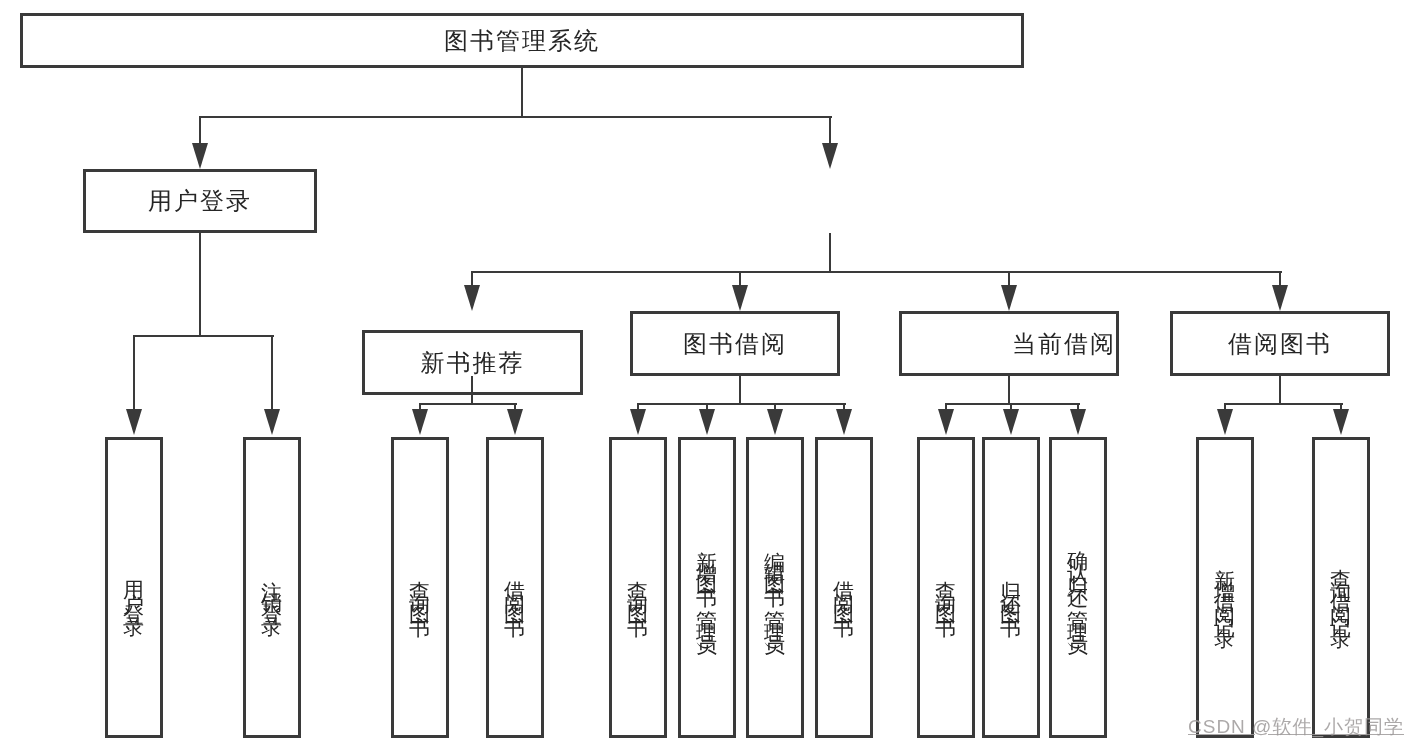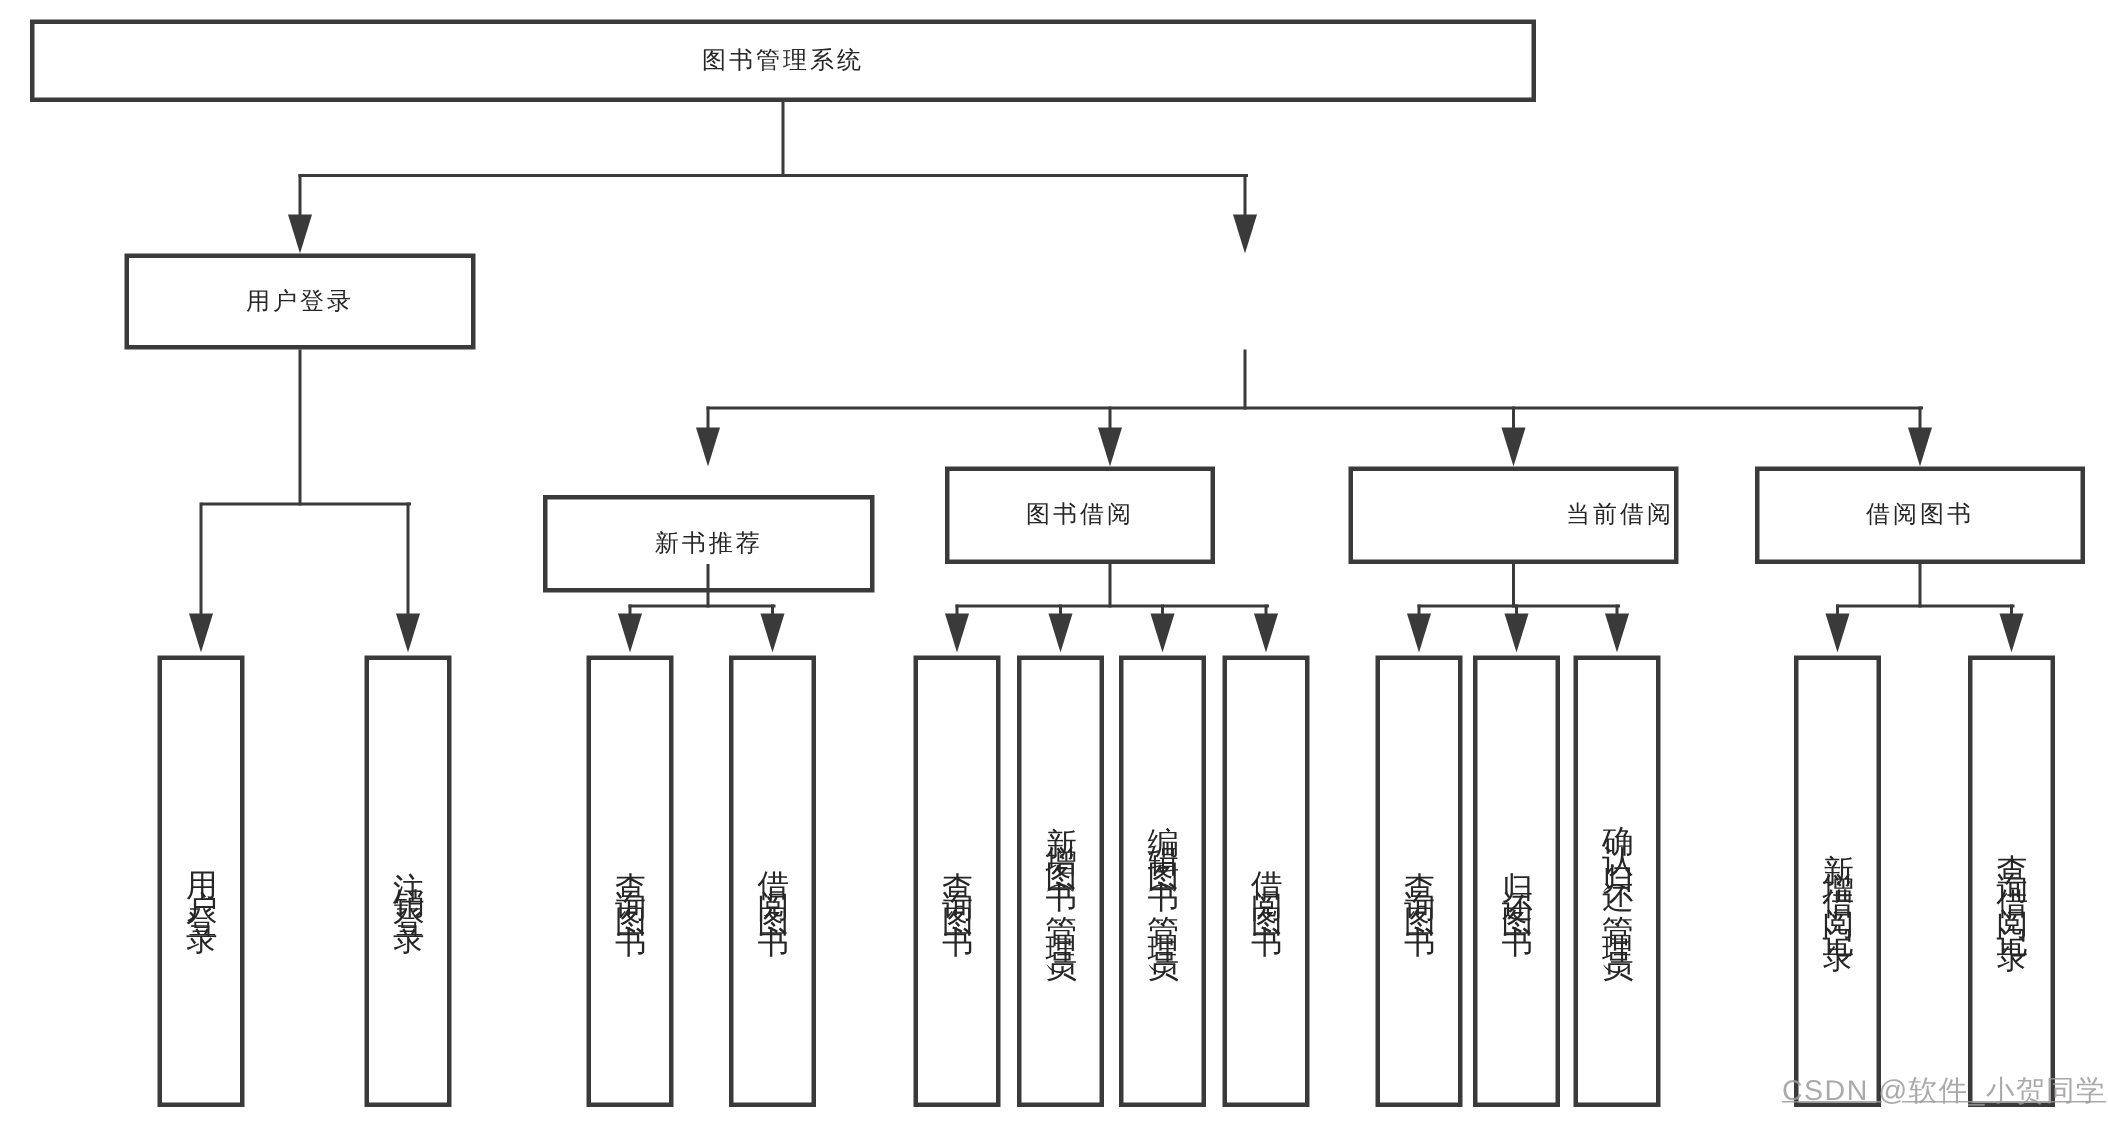--- a/index.html
+++ b/index.html
@@ -13,21 +13,21 @@
   .box{
     position:absolute;
     box-sizing:border-box;
     border:3px solid #3a3a3a;
     background:#ffffff;
     display:flex;
     align-items:center;
     justify-content:center;
   }
   .hlabel{
-    font-size:16px;
+    font-size:24px;
     color:#262626;
     letter-spacing:2px;
     white-space:nowrap;
   }
   .vlabel{
     writing-mode:vertical-rl;
     text-orientation:mixed;
     font-size:21px;
     letter-spacing:12px;
     color:#262626;
@@ -61,21 +61,21 @@
     <span class="hlabel">图书管理系统</span>
   </div>
 
   <div class="box" style="left:83px;top:169px;width:234px;height:64px;">
     <span class="hlabel">用户登录</span>
   </div>
 
   <div class="box" style="left:362px;top:306px;width:221px;height:65px;margin-top:24px;">
     <span class="hlabel">新书推荐</span>
   </div>
-  <div class="box" style="left:630px;top:311px;width:180px;height:65px;">
+  <div class="box" style="left:630px;top:311px;width:210px;height:65px;">
     <span class="hlabel">图书借阅</span>
   </div>
   <div class="box" style="left:899px;top:311px;width:220px;height:65px;justify-content:flex-end;">
     <span class="hlabel">当前借阅</span>
   </div>
   <div class="box" style="left:1170px;top:311px;width:220px;height:65px;">
     <span class="hlabel">借阅图书</span>
   </div>
 
   <div class="box" style="left:105px;top:437px;width:58px;height:301px;">

